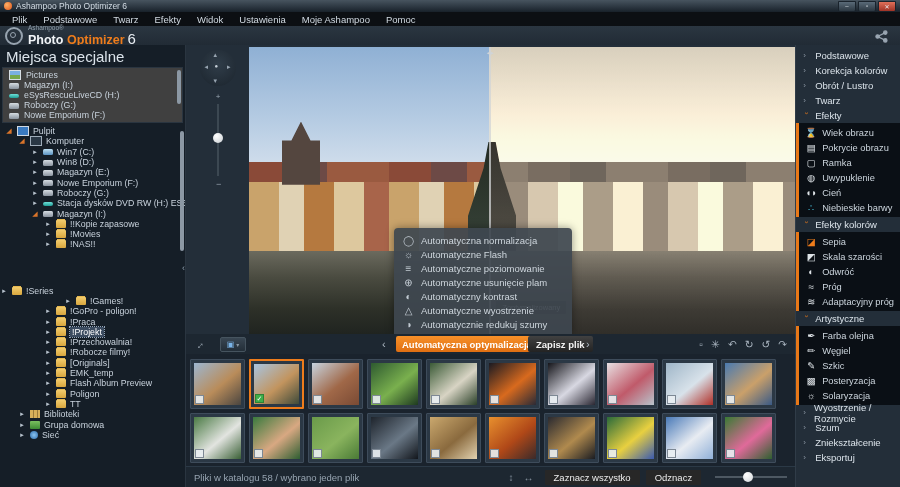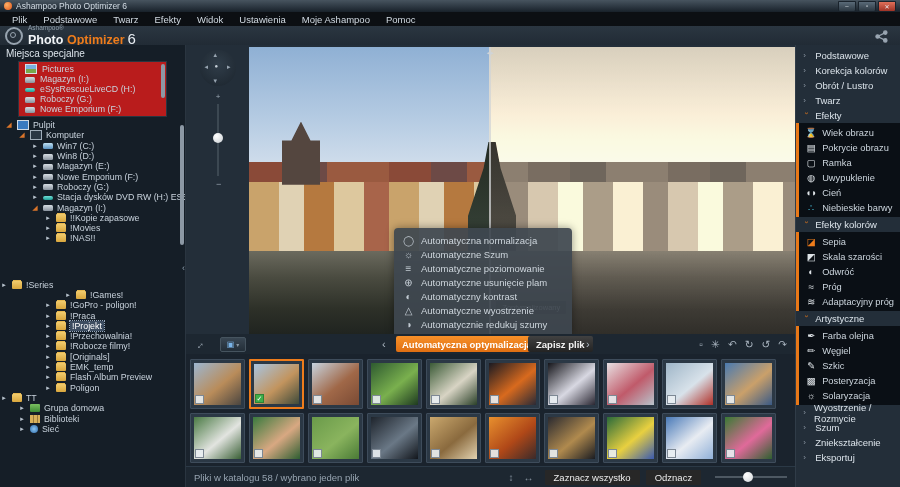--- a/index.html
+++ b/index.html
@@ -24,22 +24,22 @@
   .logo-text{line-height:1;}
   .logo-brand{font-size:6.5px;color:#93a0ac;}
   .logo-words{font-size:12.5px;font-weight:bold;}
   .lw1{color:#f2f5f8;} .lw2{color:#ee7c1b;}
   .lver{font-size:15px;font-weight:normal;color:#e8edf2;margin-left:3px;}
   .share{position:absolute;right:12px;top:3px;}
   
   .mainrow{display:flex;height:442px;}
   
   .leftcol{width:185px;background:#151e27;display:flex;flex-direction:column;border-right:1px solid #2a3540;position:relative;}
-  .places-title{font-size:10px;color:#dbe3ea;padding:3px 6px 2px;}
-  .places-list{background:#b91c1c;border:1px solid #2a3540;margin:0 18px;position:relative;padding:2px 0;text-align:right;}
+  .places-title{font-size:15px;color:#dbe3ea;padding:3px 6px 2px;}
+  .places-list{background:#404040;border:1px solid #2a3540;margin:0 2px;position:relative;padding:2px 0;text-align:right;}
   .p-row{display:flex;align-items:center;gap:5px;height:10px;padding-left:6px;font-size:8.8px;color:#c9d3dd;}
   .vscroll{position:absolute;right:1px;top:2px;width:4px;height:34px;background:#8c98a4;border-radius:2px;}
   .tree{flex:1;padding-top:3px;position:relative;overflow:hidden;}
   .t-row{display:flex;align-items:center;gap:4px;height:10.3px;font-size:8.8px;color:#c9d3dd;white-space:nowrap;}
   .t-row.sel .t-label{background:#3c4c60;outline:1px dotted #93a5ba;color:#fff;padding:0 2px;}
   .exp{width:8px;font-size:7px;text-align:center;flex:none;}
   .exp.expanded{color:#d8742a;} .exp.collapsed{color:#b9c4ce;}
   .tree .vscroll{height:120px;top:8px;}
   .collapse-arrow{position:absolute;right:0px;top:218px;font-size:9px;color:#8fa0b0;}
   
@@ -320,34 +320,34 @@
           <div class="t-row" style="padding-left: 44px;">
             <span class="exp collapsed">▸</span>
             <span class="fic folder-icon"></span>
             <span class="t-label">Flash Album Preview</span>
           </div>
           <div class="t-row" style="padding-left: 44px;">
             <span class="exp collapsed">▸</span>
             <span class="fic folder-icon"></span>
             <span class="t-label">Poligon</span>
           </div>
-          <div class="t-row" style="">
+          <div class="t-row" style="padding-left: 44px;">
             <span class="exp collapsed">▸</span>
             <span class="fic folder-icon"></span>
             <span class="t-label">TT</span>
+          </div>
+          <div class="t-row" style="padding-left: 18px;">
+            <span class="exp collapsed">▸</span>
+            <span class="fic library-icon"></span>
+            <span class="t-label">Biblioteki</span>
           </div>
           <div class="t-row" style="padding-left: 18px;">
             <span class="exp collapsed">▸</span>
             <span class="fic homegroup-icon"></span>
             <span class="t-label">Grupa domowa</span>
-          </div>
-          <div class="t-row" style="padding-left: 18px;">
-            <span class="exp collapsed">▸</span>
-            <span class="fic library-icon"></span>
-            <span class="t-label">Biblioteki</span>
           </div>
           <div class="t-row" style="padding-left: 18px;">
             <span class="exp collapsed">▸</span>
             <span class="fic network-icon"></span>
             <span class="t-label">Sieć</span>
           </div>
         </div>
       <span class="collapse-arrow">‹</span>
     </div>
 
@@ -394,21 +394,21 @@
           <div class="div-handle">◂▸</div>
         </div>
 
         <div class="auto-dropdown">
             <div class="ad-item">
               <span class="ad-ico">◯</span>
               <span>Automatyczna normalizacja</span>
             </div>
             <div class="ad-item">
               <span class="ad-ico">☼</span>
-              <span>Automatyczne Szum</span>
+              <span>Automatyczne Flash</span>
             </div>
             <div class="ad-item">
               <span class="ad-ico">≡</span>
               <span>Automatyczne poziomowanie</span>
             </div>
             <div class="ad-item">
               <span class="ad-ico">⊕</span>
               <span>Automatyczne usunięcie plam</span>
             </div>
             <div class="ad-item">

